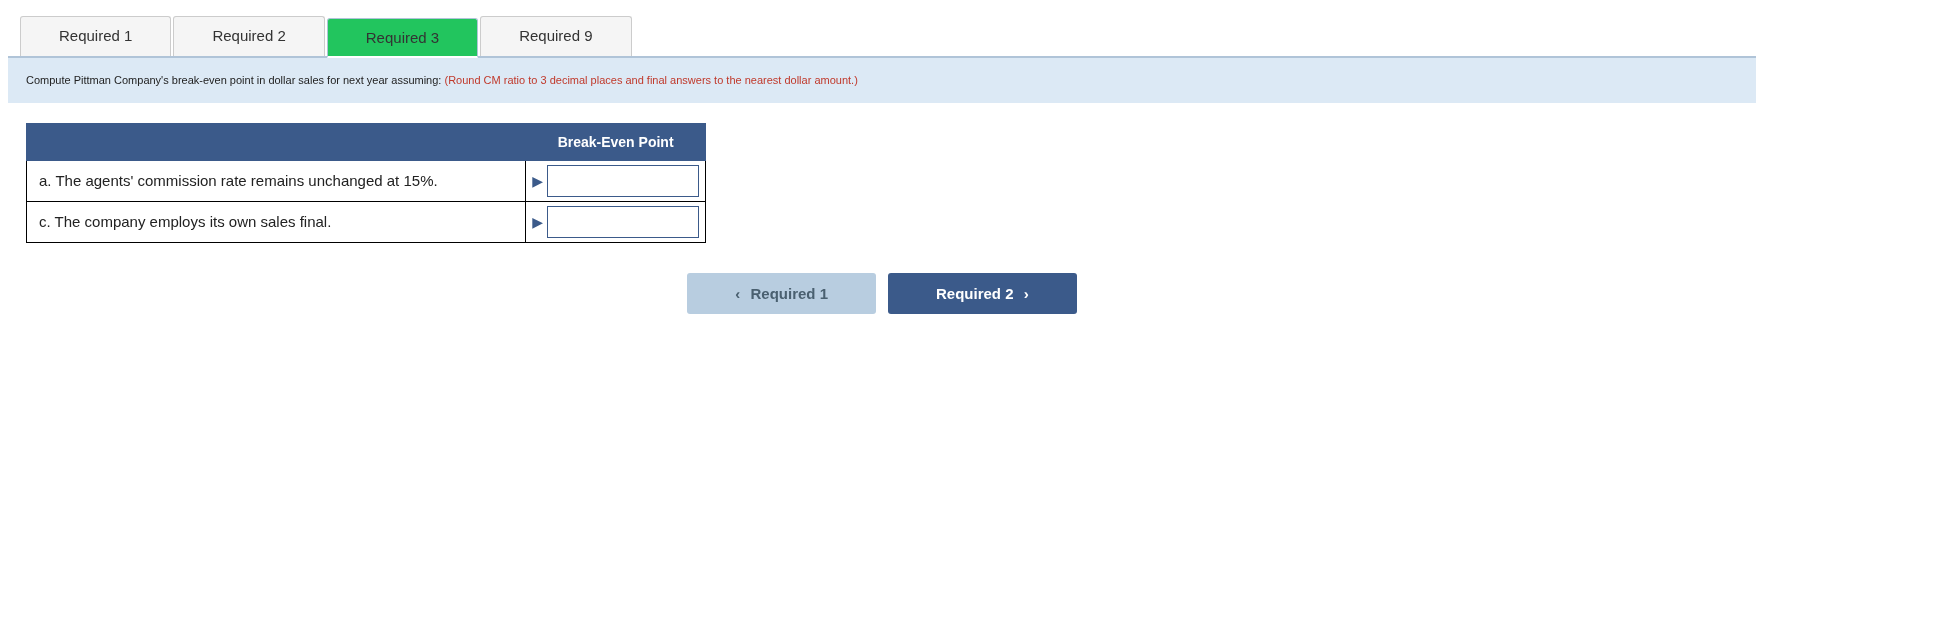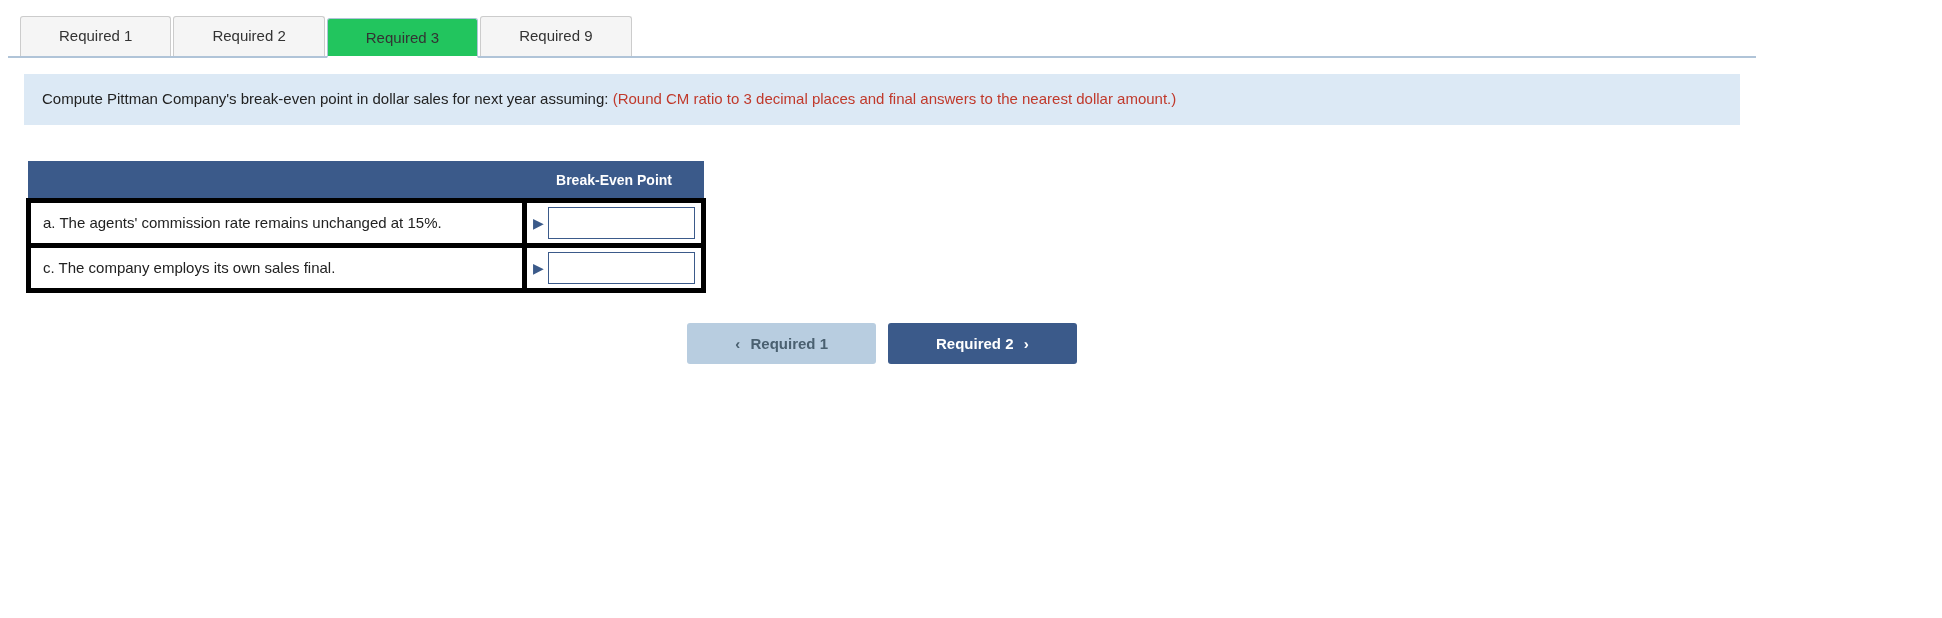--- a/index.html
+++ b/index.html
@@ -52,23 +52,23 @@
       font-weight: normal;
       position: relative;
       bottom: -2px;
       z-index: 1;
     }
 
     
     .instruction-box {
       background: #dce9f5;
       padding: 14px 18px;
-      font-size: 15px;
+      font-size: 11px;
       color: #222;
-      margin: 16px;
+      margin: 0;
       line-height: 1.5;
     }
 
     .instruction-box .red-text {
       color: #c0392b;
     }
 
     
     .main-content {
       padding: 20px 18px 30px 18px;
@@ -90,21 +90,21 @@
       border: 1px solid #3b5a8a;
       font-size: 14px;
     }
 
     .data-table thead tr th.empty-header {
       background: #3b5a8a;
       border: 1px solid #3b5a8a;
     }
 
     .data-table tbody tr td {
-      border: 5px solid #000000;
+      border: 1px solid #000000;
       padding: 9px 12px;
       font-size: 15px;
       color: #222;
       background: #fff;
     }
 
     .data-table tbody tr td.input-cell {
       padding: 4px 6px;
       background: #fff;
     }

